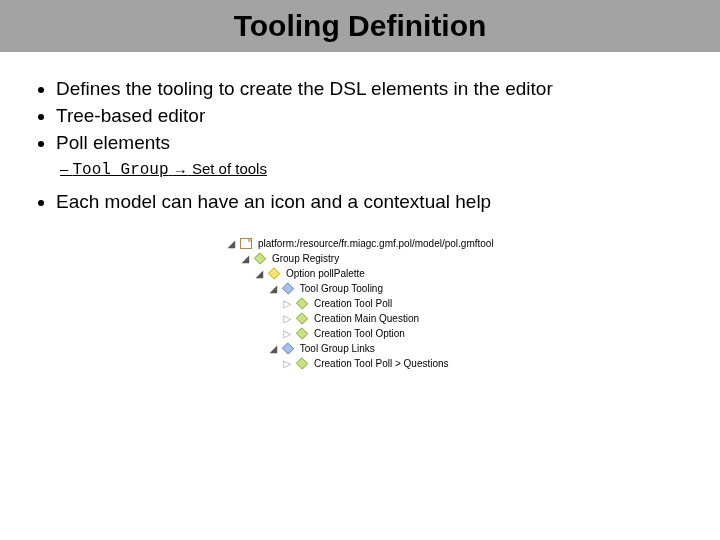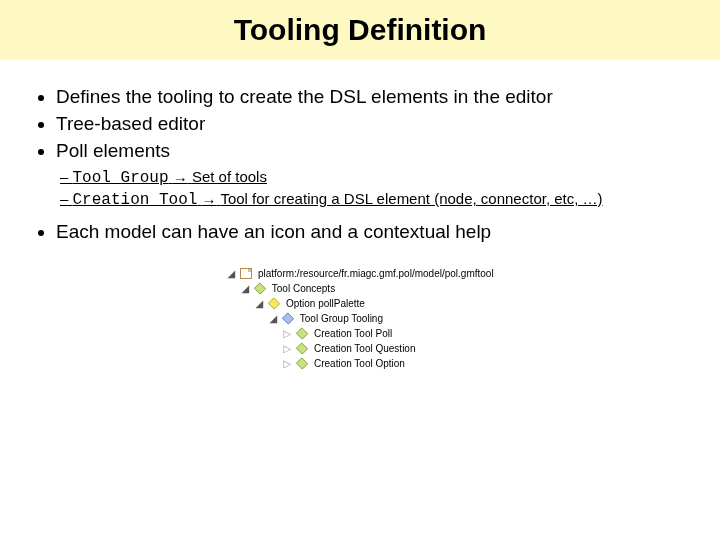--- a/index.html
+++ b/index.html
@@ -6,22 +6,22 @@
     margin: 0;
     padding: 0;
     width: 720px;
     height: 540px;
     background: #ffffff;
     font-family: Arial, Helvetica, sans-serif;
     overflow: hidden;
   }
   .title-bar {
     width: 100%;
-    height: 60px;
-    background: #fef9c3;
+    height: 52px;
+    background: #a3a3a3;
     display: flex;
     align-items: center;
     justify-content: center;
   }
   .title-bar h1 {
     margin: 0;
     color: #000;
     font-size: 30px;
     font-weight: bold;
     font-family: Arial, sans-serif;
@@ -125,67 +125,74 @@
     <li>Defines the tooling to create the DSL elements in the editor</li>
     <li>Tree-based editor</li>
     <li>Poll elements</li>
   </ul>
   <ul class="sub">
     <li>
       <span class="mono">Tool Group</span>
       <span class="arrow">→</span>
       <span>Set of tools</span>
     </li>
-    <li>
-      <span class="mono">Creation Tool</span>
-      <span class="arrow">→</span>
-      <span>Tool for creating a DSL element (node, connector, etc, …)</span>
-    </li>
   </ul>
   <ul class="top">
     <li>Each model can have an icon and a contextual help</li>
   </ul>
 
   <div class="tree-wrap">
     <div class="tree">
       <ul>
         <li>
           <span class="tico tgl-open">◢</span>
           <span class="node-icon i-file"></span>
           <span>platform:/resource/fr.miagc.gmf.pol/model/pol.gmftool</span>
           <ul>
             <li>
               <span class="tico tgl-open">◢</span>
               <span class="node-icon i-diamond"></span>
-              <span>Tool Concepts</span>
+              <span>Group Registry</span>
               <ul>
                 <li>
                   <span class="tico tgl-open">◢</span>
                   <span class="node-icon i-diamond-y"></span>
                   <span>Option pollPalette</span>
                   <ul>
                     <li>
                       <span class="tico tgl-open">◢</span>
                       <span class="node-icon i-diamond-b"></span>
                       <span>Tool Group Tooling</span>
                       <ul>
                         <li>
                           <span class="tico tgl-closed">▷</span>
                           <span class="node-icon i-diamond"></span>
                           <span>Creation Tool Poll</span>
                         </li>
                         <li>
                           <span class="tico tgl-closed">▷</span>
                           <span class="node-icon i-diamond"></span>
-                          <span>Creation Tool Question</span>
+                          <span>Creation Main Question</span>
                         </li>
                         <li>
                           <span class="tico tgl-closed">▷</span>
                           <span class="node-icon i-diamond"></span>
                           <span>Creation Tool Option</span>
+                        </li>
+                      </ul>
+                    </li>
+                    <li>
+                      <span class="tico tgl-open">◢</span>
+                      <span class="node-icon i-diamond-b"></span>
+                      <span>Tool Group Links</span>
+                      <ul>
+                        <li>
+                          <span class="tico tgl-closed">▷</span>
+                          <span class="node-icon i-diamond"></span>
+                          <span>Creation Tool Poll &gt; Questions</span>
                         </li>
                       </ul>
                     </li>
                   </ul>
                 </li>
               </ul>
             </li>
           </ul>
         </li>
       </ul>

